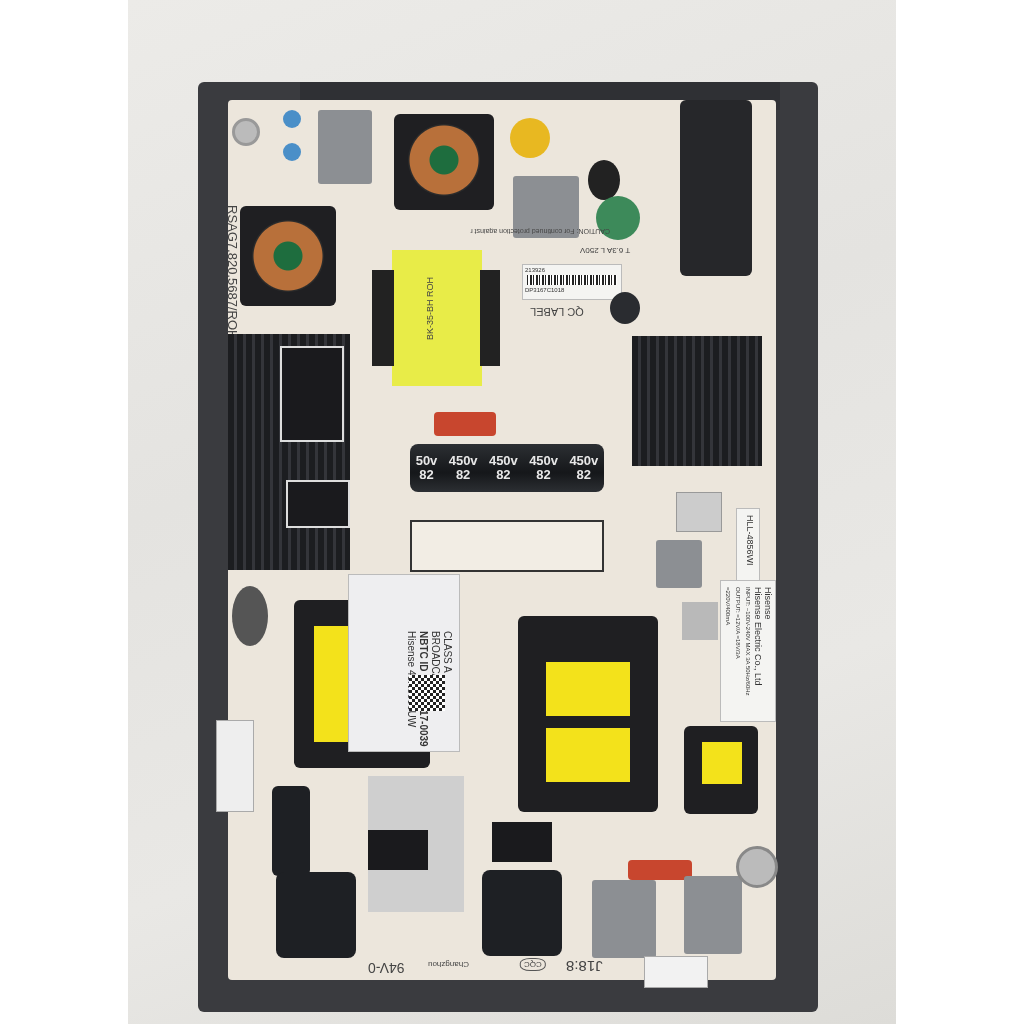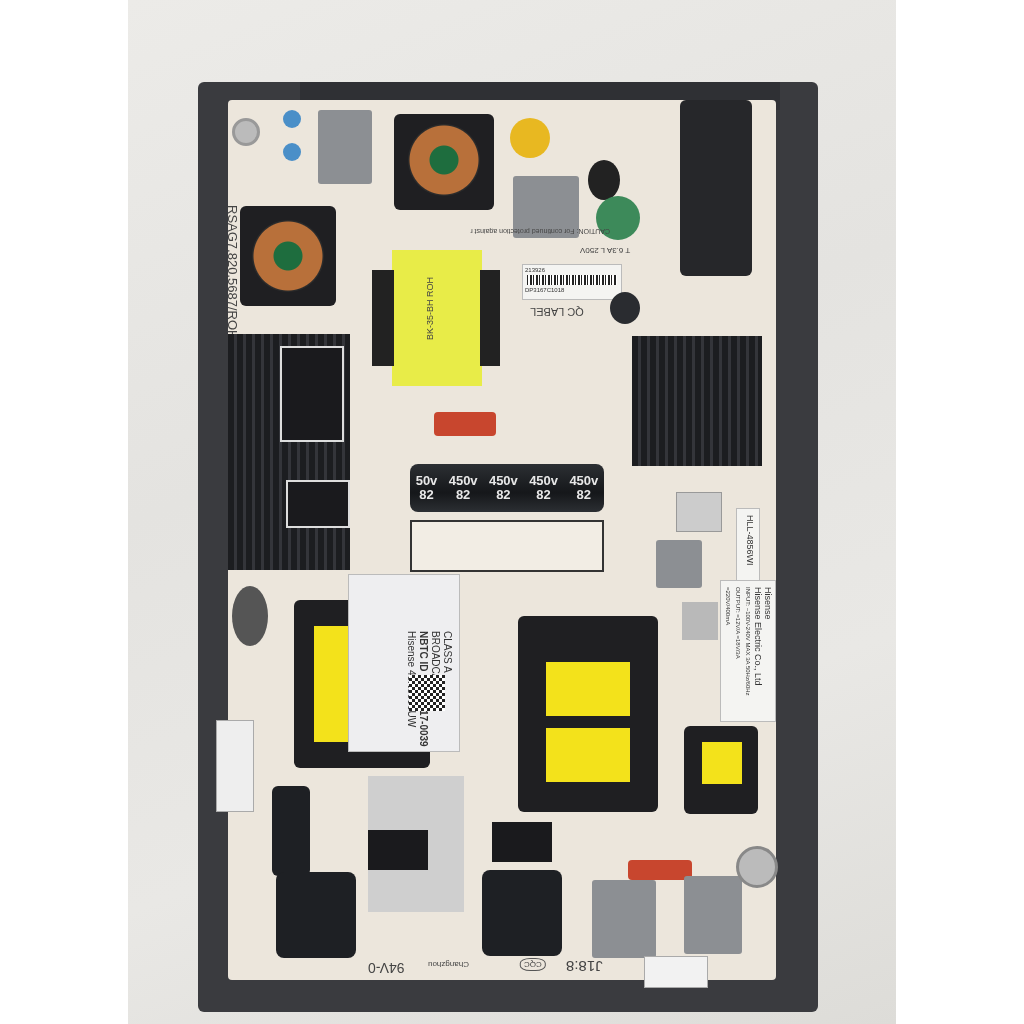--- a/index.html
+++ b/index.html
@@ -71,21 +71,21 @@
 
 <div class="abs" style="left:610px;top:292px;width:30px;height:32px;border-radius:50%;background:#2a2c30"></div>
 
 <div class="abs heatsink" style="left:228px;top:334px;width:122px;height:236px"></div>
 <div class="abs" style="left:280px;top:346px;width:60px;height:92px;background:#1a1a1d;border:2px solid #ddd"></div>
 <div class="abs" style="left:286px;top:480px;width:60px;height:44px;background:#1a1a1d;border:2px solid #ddd"></div>
 <div class="abs heatsink" style="left:632px;top:336px;width:130px;height:130px"></div>
 
 <div class="abs red" style="left:434px;top:412px;width:62px;height:24px"></div>
 
-<div class="abs cap-big" style="left:410px;top:464px;width:194px;height:48px">
+<div class="abs cap-big" style="left:410px;top:444px;width:194px;height:48px">
   <span><b>50v</b><br><b>82</b></span>
   <span><b>450v</b><br><b>82</b></span>
   <span><b>450v</b><br><b>82</b></span>
   <span><b>450v</b><br><b>82</b></span>
   <span><b>450v</b><br><b>82</b></span>
 </div>
 <div class="abs" style="left:410px;top:520px;width:190px;height:48px;border:2px solid #333;background:#f2ede4"></div>
 
 <div class="abs label" style="left:736px;top:508px;width:22px;height:72px">
   <div class="rot90" style="position:absolute;left:18px;top:6px;font-size:9px">HLL-4856WI</div>

